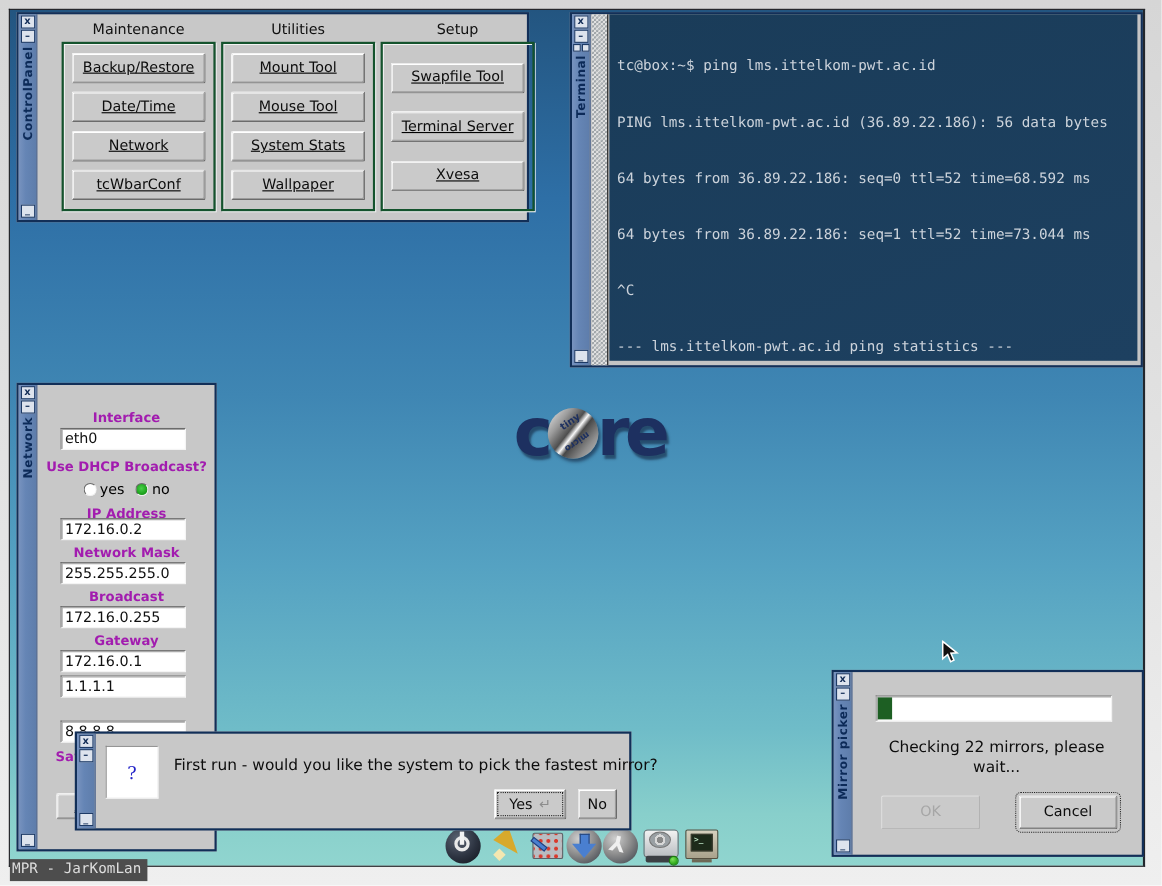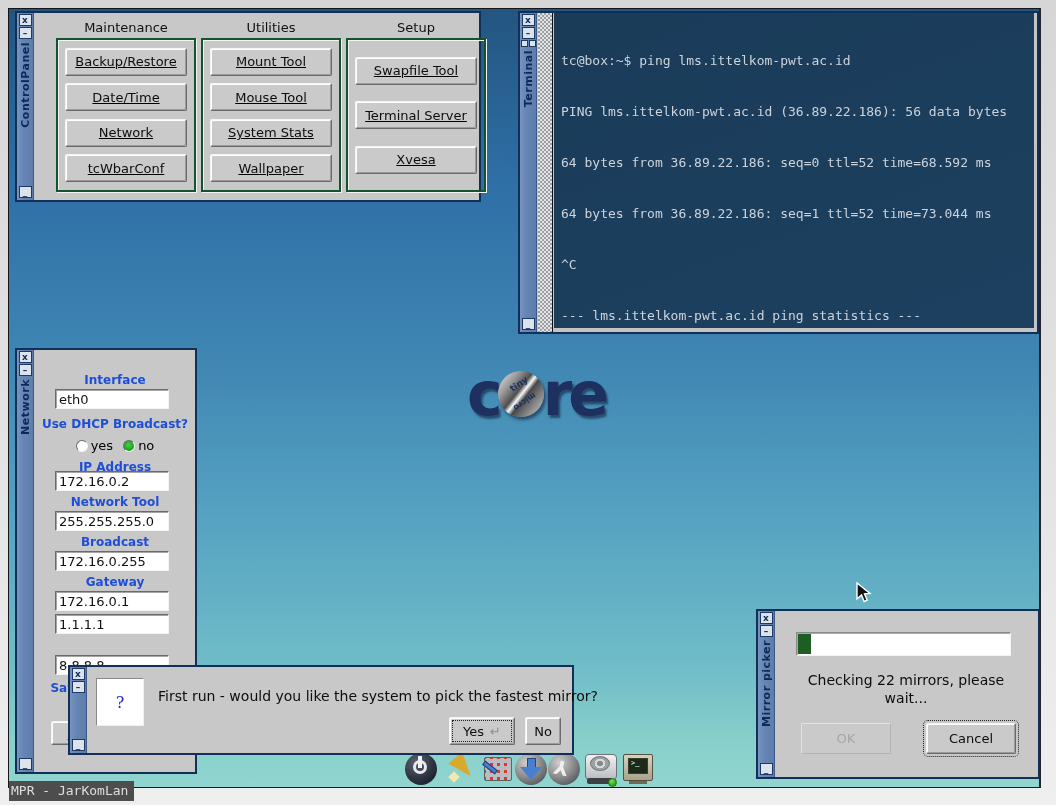--- a/index.html
+++ b/index.html
@@ -45,21 +45,21 @@
   #terminal-win { left:509px; top:2px; width:521px; height:323px; background:#c4c4c4; z-index:20; }
   .term-scrollbar { position:absolute; left:18px; top:0; bottom:0; width:15px; background-color:#e2e2e2;
     background-image:linear-gradient(45deg,#9aa0a4 25%,transparent 25%,transparent 75%,#9aa0a4 75%),
                      linear-gradient(45deg,#9aa0a4 25%,transparent 25%,transparent 75%,#9aa0a4 75%);
     background-size:4px 4px; background-position:0 0,2px 2px; border-right:1px solid #111; }
   .term-screen { position:absolute; left:34px; top:0; right:3px; bottom:4px; background:linear-gradient(160deg,#1a3c59 0%,#1d4060 100%);
     padding:5px 7px; font:13px/17px "DejaVu Sans Mono",monospace; color:#ccd3db; white-space:pre; overflow:hidden; }
 
   
   #network-win { left:6px; top:339px; width:182px; height:426px; z-index:20; }
-  .nw-label { position:absolute; left:18px; right:0; text-align:center; font:bold 12px "DejaVu Sans",sans-serif; color:#1d4ed8; }
+  .nw-label { position:absolute; left:18px; right:0; text-align:center; font:bold 12px "DejaVu Sans",sans-serif; color:#a21caf; }
   .nw-input { position:absolute; left:38px; width:114px; height:20px; }
   .radio-row { position:absolute; left:18px; right:0; display:flex; justify-content:center; gap:10px;
     font:13px "DejaVu Sans",sans-serif; align-items:center; }
   .radio { width:12px; height:12px; border-radius:50%; background:#fff; border:1px solid;
     border-color:#6b6b6b #f2f2f2 #f2f2f2 #6b6b6b; display:inline-block; margin-right:3px; vertical-align:-2px; }
   .radio.checked { background:radial-gradient(circle at 45% 40%, #49d049 0%, #21a821 55%, #0e7a12 100%); }
 
   
   .dock-icon { position:absolute; width:34px; height:36px; z-index:10; cursor:pointer; }
   .sphere { position:absolute; left:1px; top:2px; width:32px; height:32px; border-radius:50%;
@@ -195,21 +195,21 @@
     </div>
     <div class="nw-label" style="top:23px">Interface</div>
     <input class="tkinput nw-input" style="top: 39px;" value="eth0">
     <div class="nw-label" style="top:67px">Use DHCP Broadcast?</div>
     <div class="radio-row" style="top:88px">
       <span><span class="radio"></span><span>yes</span></span>
       <span><span class="radio checked"></span><span>no</span></span>
     </div>
     <div class="nw-label" style="top:110px">IP Address</div>
     <input class="tkinput nw-input" style="top: 121px;" value="172.16.0.2">
-    <div class="nw-label" style="top:145px">Network Tool</div>
+    <div class="nw-label" style="top:145px">Network Mask</div>
     <input class="tkinput nw-input" style="top: 161px;" value="255.255.255.0">
     <div class="nw-label" style="top:185px">Broadcast</div>
     <input class="tkinput nw-input" style="top: 201px;" value="172.16.0.255">
     <div class="nw-label" style="top:225px">Gateway</div>
     <input class="tkinput nw-input" style="top: 241px;" value="172.16.0.1">
     <div class="nw-label" style="top:265px">NameServers</div>
     <input class="tkinput nw-input" style="top: 264px;" value="1.1.1.1">
     <input class="tkinput nw-input" style="top: 305px;" value="8.8.8.8">
     <div class="nw-label" style="top:331px">Save Configuration</div>
     <div class="radio-row" style="top:347px">

